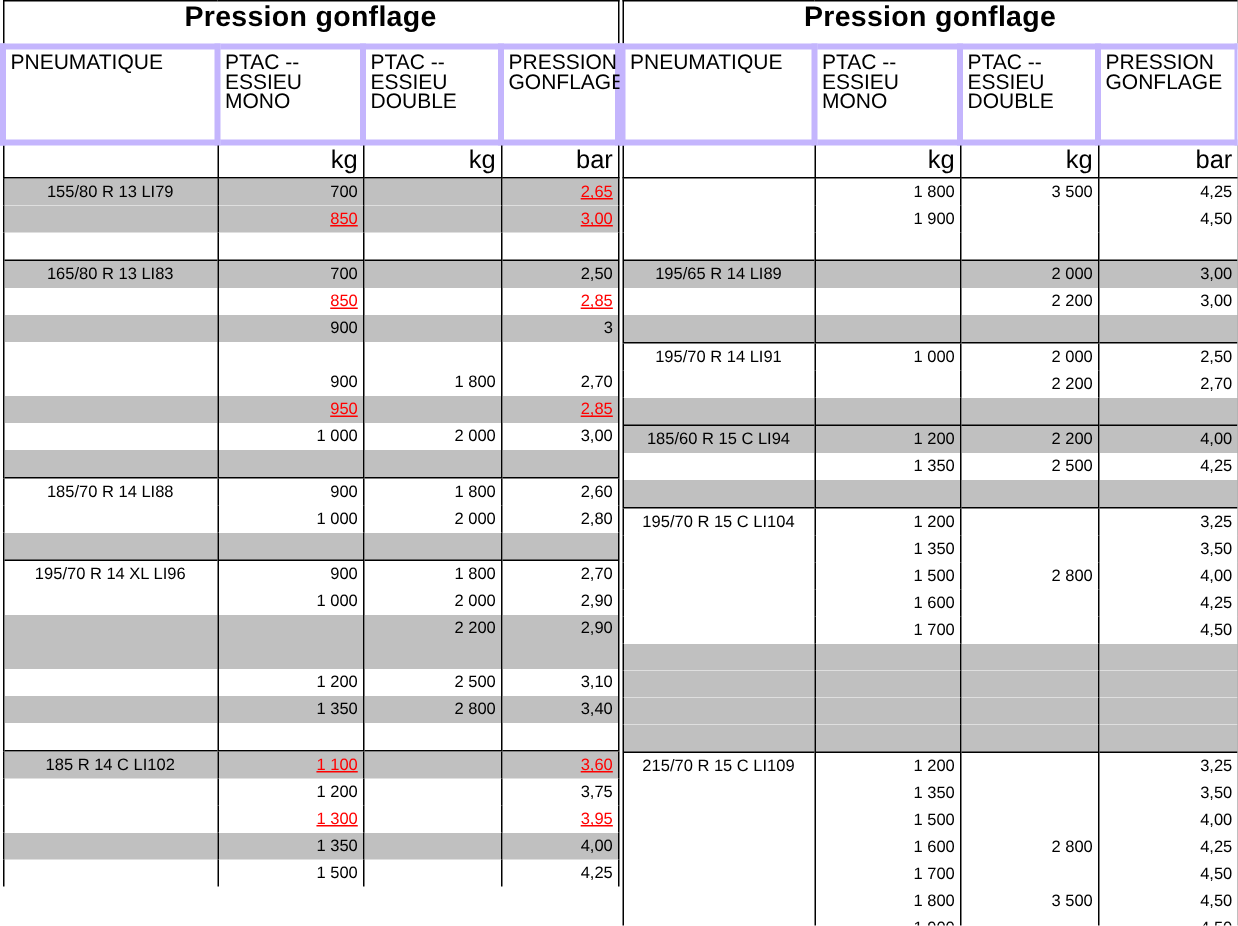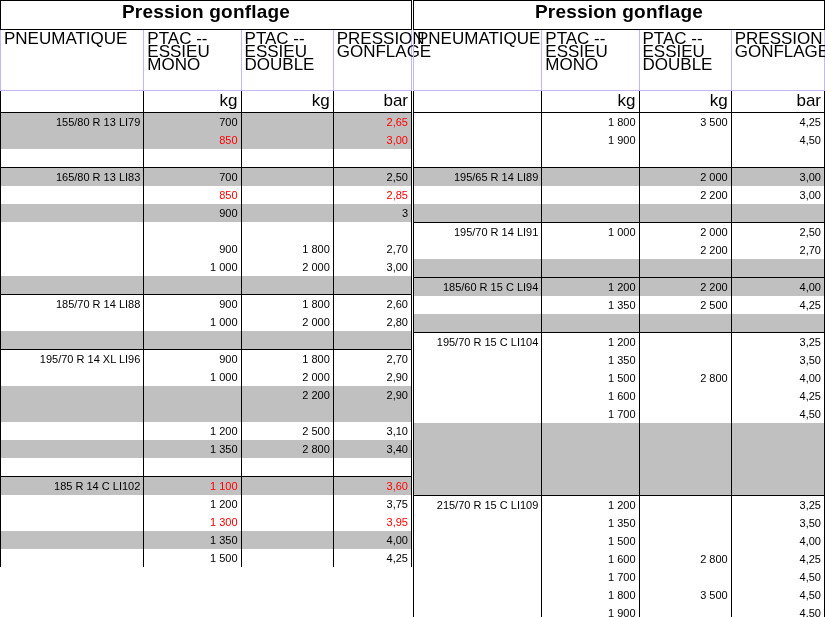--- a/index.html
+++ b/index.html
@@ -15,23 +15,23 @@
     border:1px solid #000;
     border-top:1px solid #000;
     text-align:center;
     font-size:19px;
     font-weight:bold;
     height:28px;
     font-family:"Liberation Sans",sans-serif;
     letter-spacing:.2px;
   }
   .hdr td{
-    border:1px solid #c4b5fd;
+    border:4px solid #c4b5fd;
     height:56px;
-    font-size:17px;
+    font-size:14px;
     padding:2px 3px;
     line-height:13px;
     vertical-align:top;
   }
   .unit td{
     border:1px solid #000;
     height:14px;
     font-size:17px;
     text-align:right;
     padding:0 3px 1px 3px;
@@ -42,24 +42,24 @@
     border-left:1px solid #000;
     border-right:1px solid #000;
     height:18px;
     font-size:11px;
     padding:0 3px;
     text-align:right;
     line-height:18px;
     white-space:nowrap;
     overflow:hidden;
   }
-  tr.data td.tyre{text-align:right;}
+  tr.data td.tyre{text-align:center;}
   tr.data.shade td{background:#c0c0c0;}
   tr.data.grp td{border-top:1px solid #000;}
-  tr.data td.red{color:#ff0000;}
+  tr.data td.red{color:#ff0000;text-decoration:underline;}
   
   col.c1{width:143px;}
   col.c2{width:97px;}
   col.c3{width:92px;}
   col.c4{width:78px;}
   col.r1{width:128px;}
   col.r2{width:97px;}
   col.r3{width:92px;}
   col.r4{width:93px;}
 </style>
@@ -135,20 +135,26 @@
             <td></td>
             <td></td>
             <td></td>
           </tr>
           <tr class="data">
             <td class="tyre"></td>
             <td>900</td>
             <td>1 800</td>
             <td>2,70</td>
           </tr>
+          <tr class="data shade">
+            <td class="tyre"></td>
+            <td class="red">950</td>
+            <td></td>
+            <td class="red">2,85</td>
+          </tr>
           <tr class="data">
             <td class="tyre"></td>
             <td>1 000</td>
             <td>2 000</td>
             <td>3,00</td>
           </tr>
           <tr class="data shade">
             <td class="tyre"></td>
             <td></td>
             <td></td>

